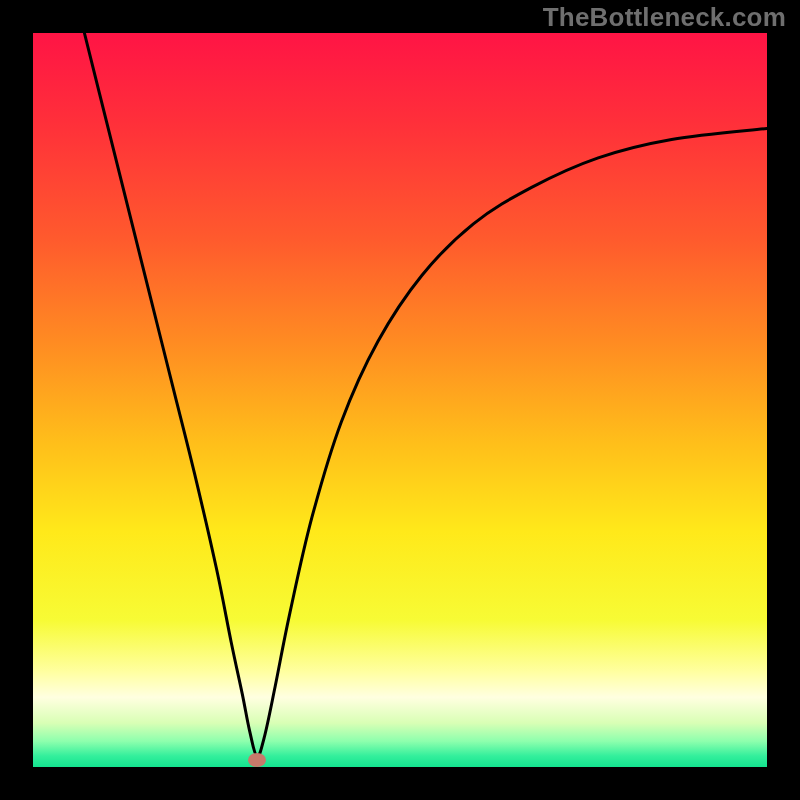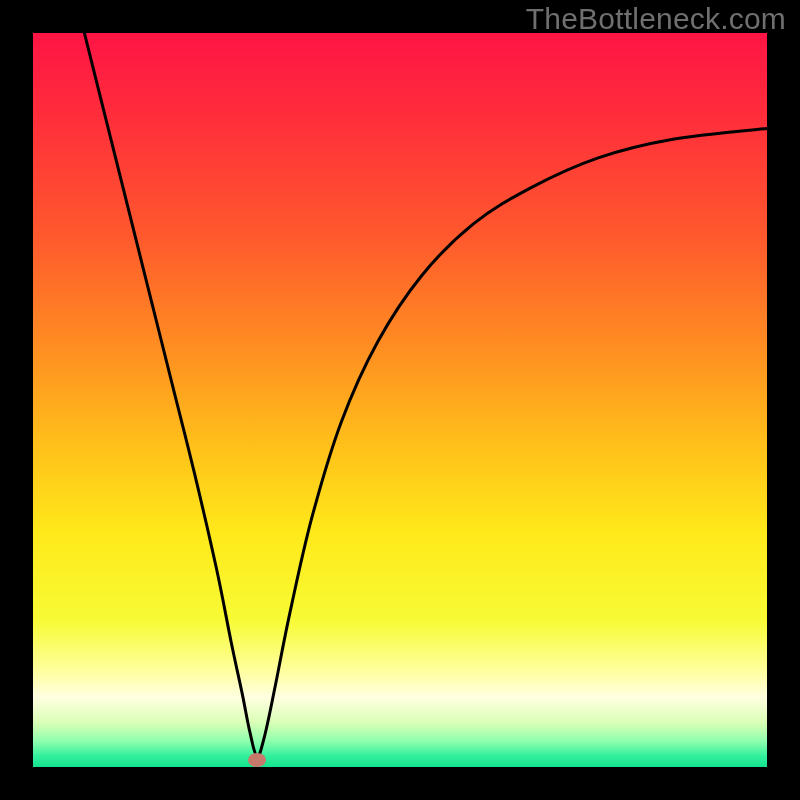--- a/index.html
+++ b/index.html
@@ -15,22 +15,22 @@
     position: relative;
     width: 800px;
     height: 800px;
     background: #000;
   }
   .watermark {
     position: absolute;
     top: 2px;
     right: 14px;
     color: #6f6f6f;
-    font-size: 30px;
-    font-weight: 400;
+    font-size: 26px;
+    font-weight: 700;
     letter-spacing: 0.2px;
     user-select: none;
   }
   .plot {
     position: absolute;
     left: 33px;
     top: 33px;
     width: 734px;
     height: 734px;
   }

